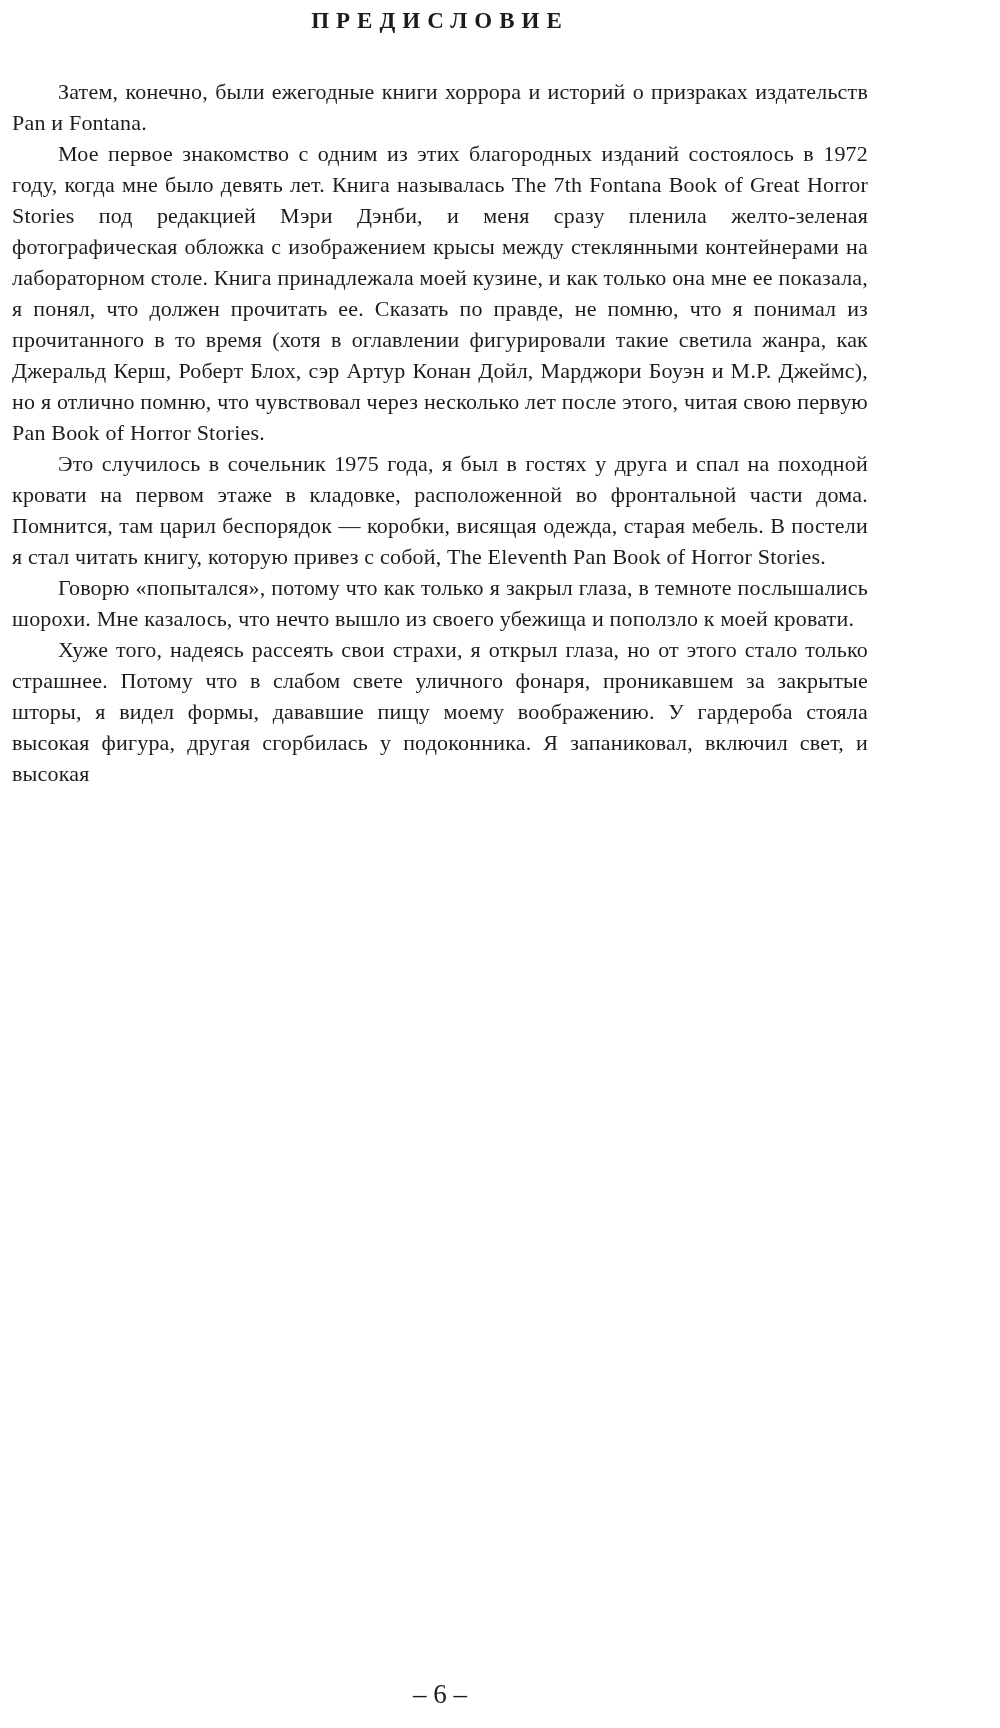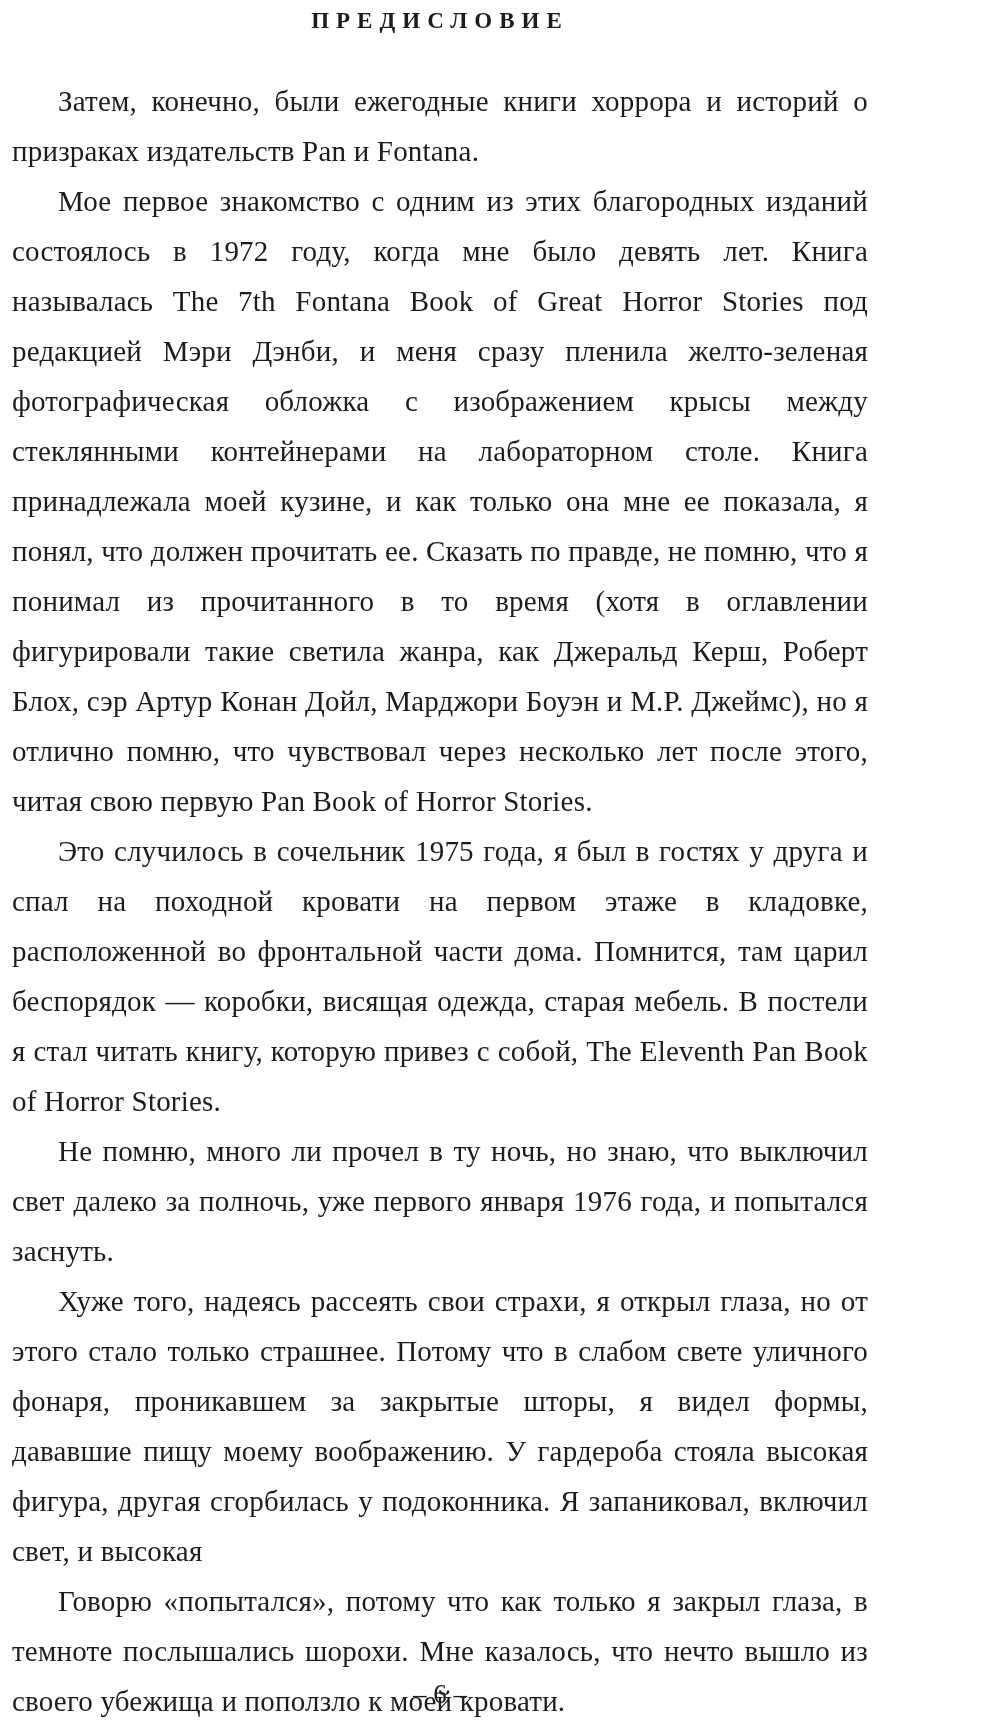--- a/index.html
+++ b/index.html
@@ -20,22 +20,22 @@
   }
   .title {
     margin: 0 0 42px 0;
     text-align: center;
     font-size: 23px;
     font-weight: 700;
     letter-spacing: 7px;
     color: #1c1c1c;
   }
   .body-text {
-    font-size: 29px;
-    line-height: 50px;
+    font-size: 22px;
+    line-height: 31px;
     text-align: justify;
     letter-spacing: 0.2px;
   }
   .para {
     margin: 0;
     text-indent: 46px;
   }
   .italic {
   }
   .footer {
@@ -51,19 +51,18 @@
 </head>
 <body>
 
 <div class="page">
   <h1 class="title">ПРЕДИСЛОВИЕ</h1>
 
   <div class="body-text">
       <p class="para"><span>Затем, конечно, были ежегодные книги хоррора и историй о призраках издательств Pan и Fontana.</span></p>
       <p class="para"><span>Мое первое знакомство с одним из этих благородных изданий состоялось в 1972 году, когда мне было девять лет. Книга называлась </span><span class="italic">The 7th Fontana Book of Great Horror Stories</span><span> под редакцией Мэри Дэнби, и меня сразу пленила желто-зеленая фотографическая обложка с изображением крысы между стеклянными контейнерами на лабораторном столе. Книга принадлежала моей кузине, и как только она мне ее показала, я понял, что должен прочитать ее. Сказать по правде, не помню, что я понимал из прочитанного в то время (хотя в оглавлении фигурировали такие светила жанра, как Джеральд Керш, Роберт Блох, сэр Артур Конан Дойл, Марджори Боуэн и М.Р. Джеймс), но я отлично помню, что чувствовал через несколько лет после этого, читая свою первую </span><span class="italic">Pan Book of Horror Stories.</span></p>
       <p class="para"><span>Это случилось в сочельник 1975 года, я был в гостях у друга и спал на походной кровати на первом этаже в кладовке, расположенной во фронтальной части дома. Помнится, там царил беспорядок — коробки, висящая одежда, старая мебель. В постели я стал читать книгу, которую привез с собой, </span><span class="italic">The Eleventh Pan Book of Horror Stories</span><span>.</span></p>
-      <p class="para"><span>Не помню, много ли прочел в ту ночь, но знаю, что выключил свет далеко за полночь, уже первого января 1976 года, и попытался заснуть.</span></p>
+      <p class="para"><span>Говорю «попытался», потому что как только я закрыл глаза, в темноте послышались шорохи. Мне казалось, что нечто вышло из своего убежища и поползло к моей кровати.</span></p>
       <p class="para"><span>Хуже того, надеясь рассеять свои страхи, я открыл глаза, но от этого стало только страшнее. Потому что в слабом свете уличного фонаря, проникавшем за закрытые шторы, я видел формы, дававшие пищу моему воображению. У гардероба стояла высокая фигура, другая сгорбилась у подоконника. Я запаниковал, включил свет, и высокая</span></p>
-      <p class="para"><span>Говорю «попытался», потому что как только я закрыл глаза, в темноте послышались шорохи. Мне казалось, что нечто вышло из своего убежища и поползло к моей кровати.</span></p>
     </div>
 
   <div class="footer">– 6 –</div>
 </div>
 
 </body></html>

